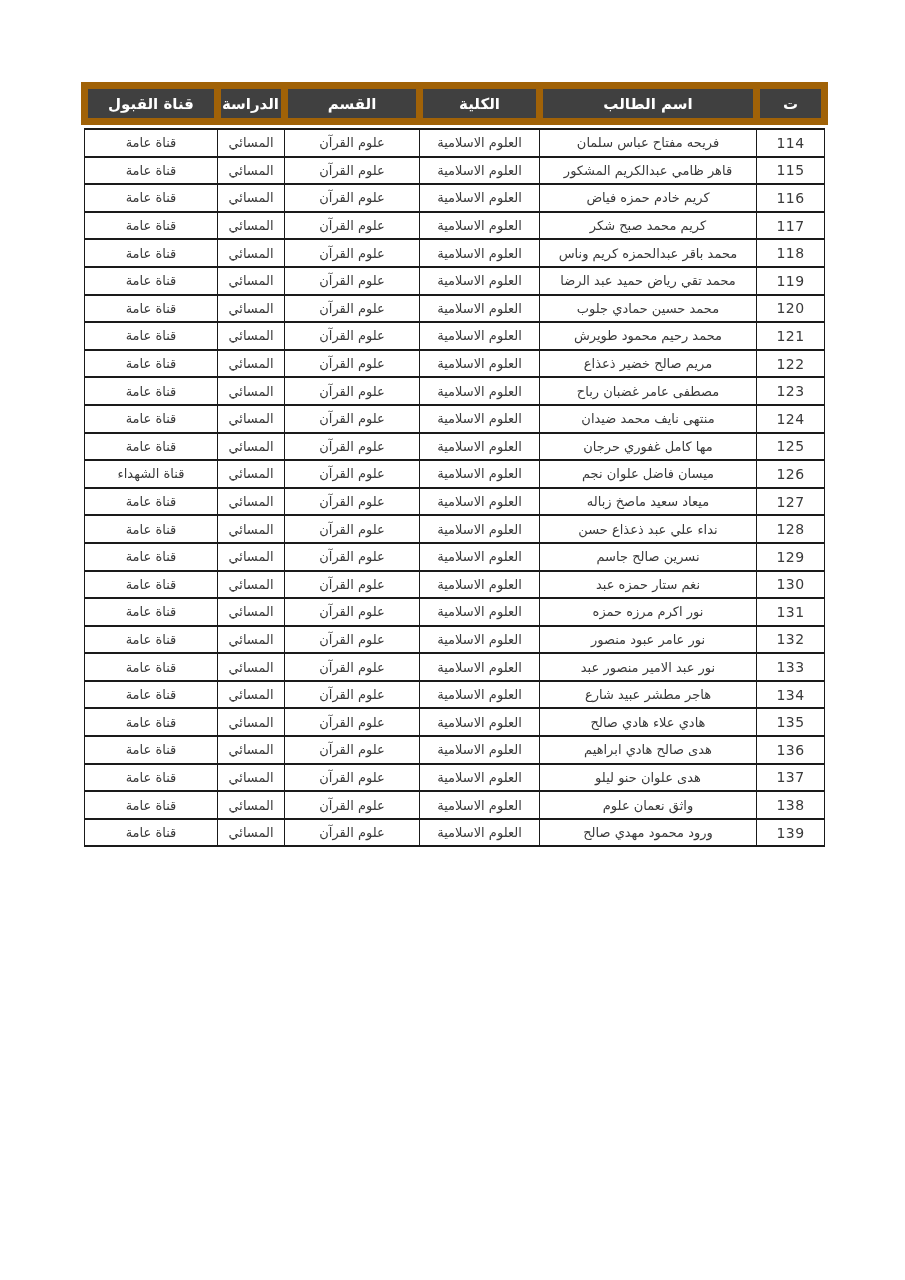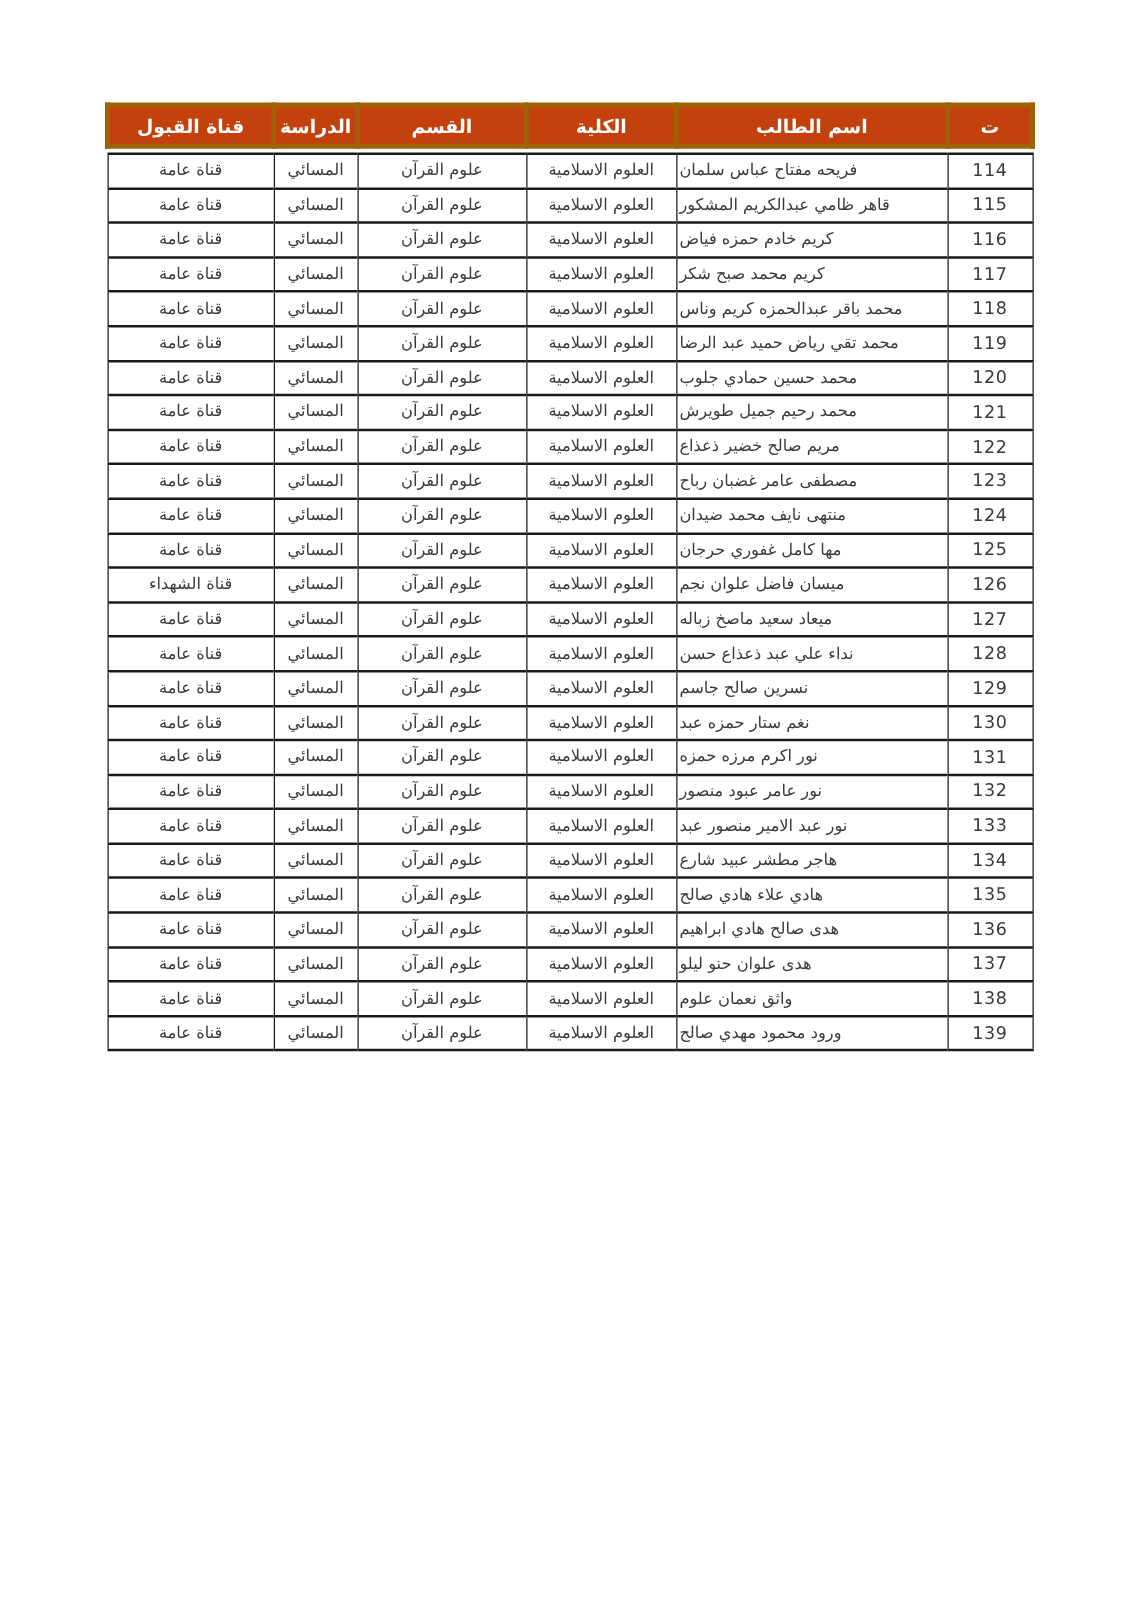--- a/index.html
+++ b/index.html
@@ -21,23 +21,23 @@
     right: 77px; 
   }
   table.students {
     direction: rtl;
     border-collapse: collapse;
     table-layout: fixed;
     width: 740px;
   }
   
   thead th {
-    background: #c2410c;
+    background: #404040;
     color: #ffffff;
-    border: 4px solid #a16207;
+    border: 7px solid #a16207;
     height: 29px;
     font-size: 15px;
     font-weight: bold;
     text-align: center;
     vertical-align: middle;
     padding: 0 2px;
   }
   
   tr.gap-row td {
     border: none;
@@ -52,21 +52,21 @@
     height: 25.6px;
     color: #3a3a3a;
     font-size: 13px;
     text-align: center;
     vertical-align: middle;
     padding: 0 2px;
     overflow: hidden;
     white-space: nowrap;
   }
   tbody td.c-name {
-    text-align: left;
+    text-align: center;
     padding-right: 2px;
     font-size: 13px;
   }
   tbody td.c-no {
     font-size: 14px;
     letter-spacing: 0.5px;
   }
 </style>
 </head>
 <body>
@@ -155,21 +155,21 @@
     <td class="c-no">120</td>
     <td class="c-name">محمد حسين حمادي جلوب</td>
     <td class="c-college">العلوم الاسلامية</td>
     <td class="c-dept">علوم القرآن</td>
     <td class="c-study">المسائي</td>
     <td class="c-channel">قناة عامة</td>
   </tr>
 
   <tr>
     <td class="c-no">121</td>
-    <td class="c-name">محمد رحيم جميل طويرش</td>
+    <td class="c-name">محمد رحيم محمود طويرش</td>
     <td class="c-college">العلوم الاسلامية</td>
     <td class="c-dept">علوم القرآن</td>
     <td class="c-study">المسائي</td>
     <td class="c-channel">قناة عامة</td>
   </tr>
 
   <tr>
     <td class="c-no">122</td>
     <td class="c-name">مريم صالح خضير ذعذاع</td>
     <td class="c-college">العلوم الاسلامية</td>

